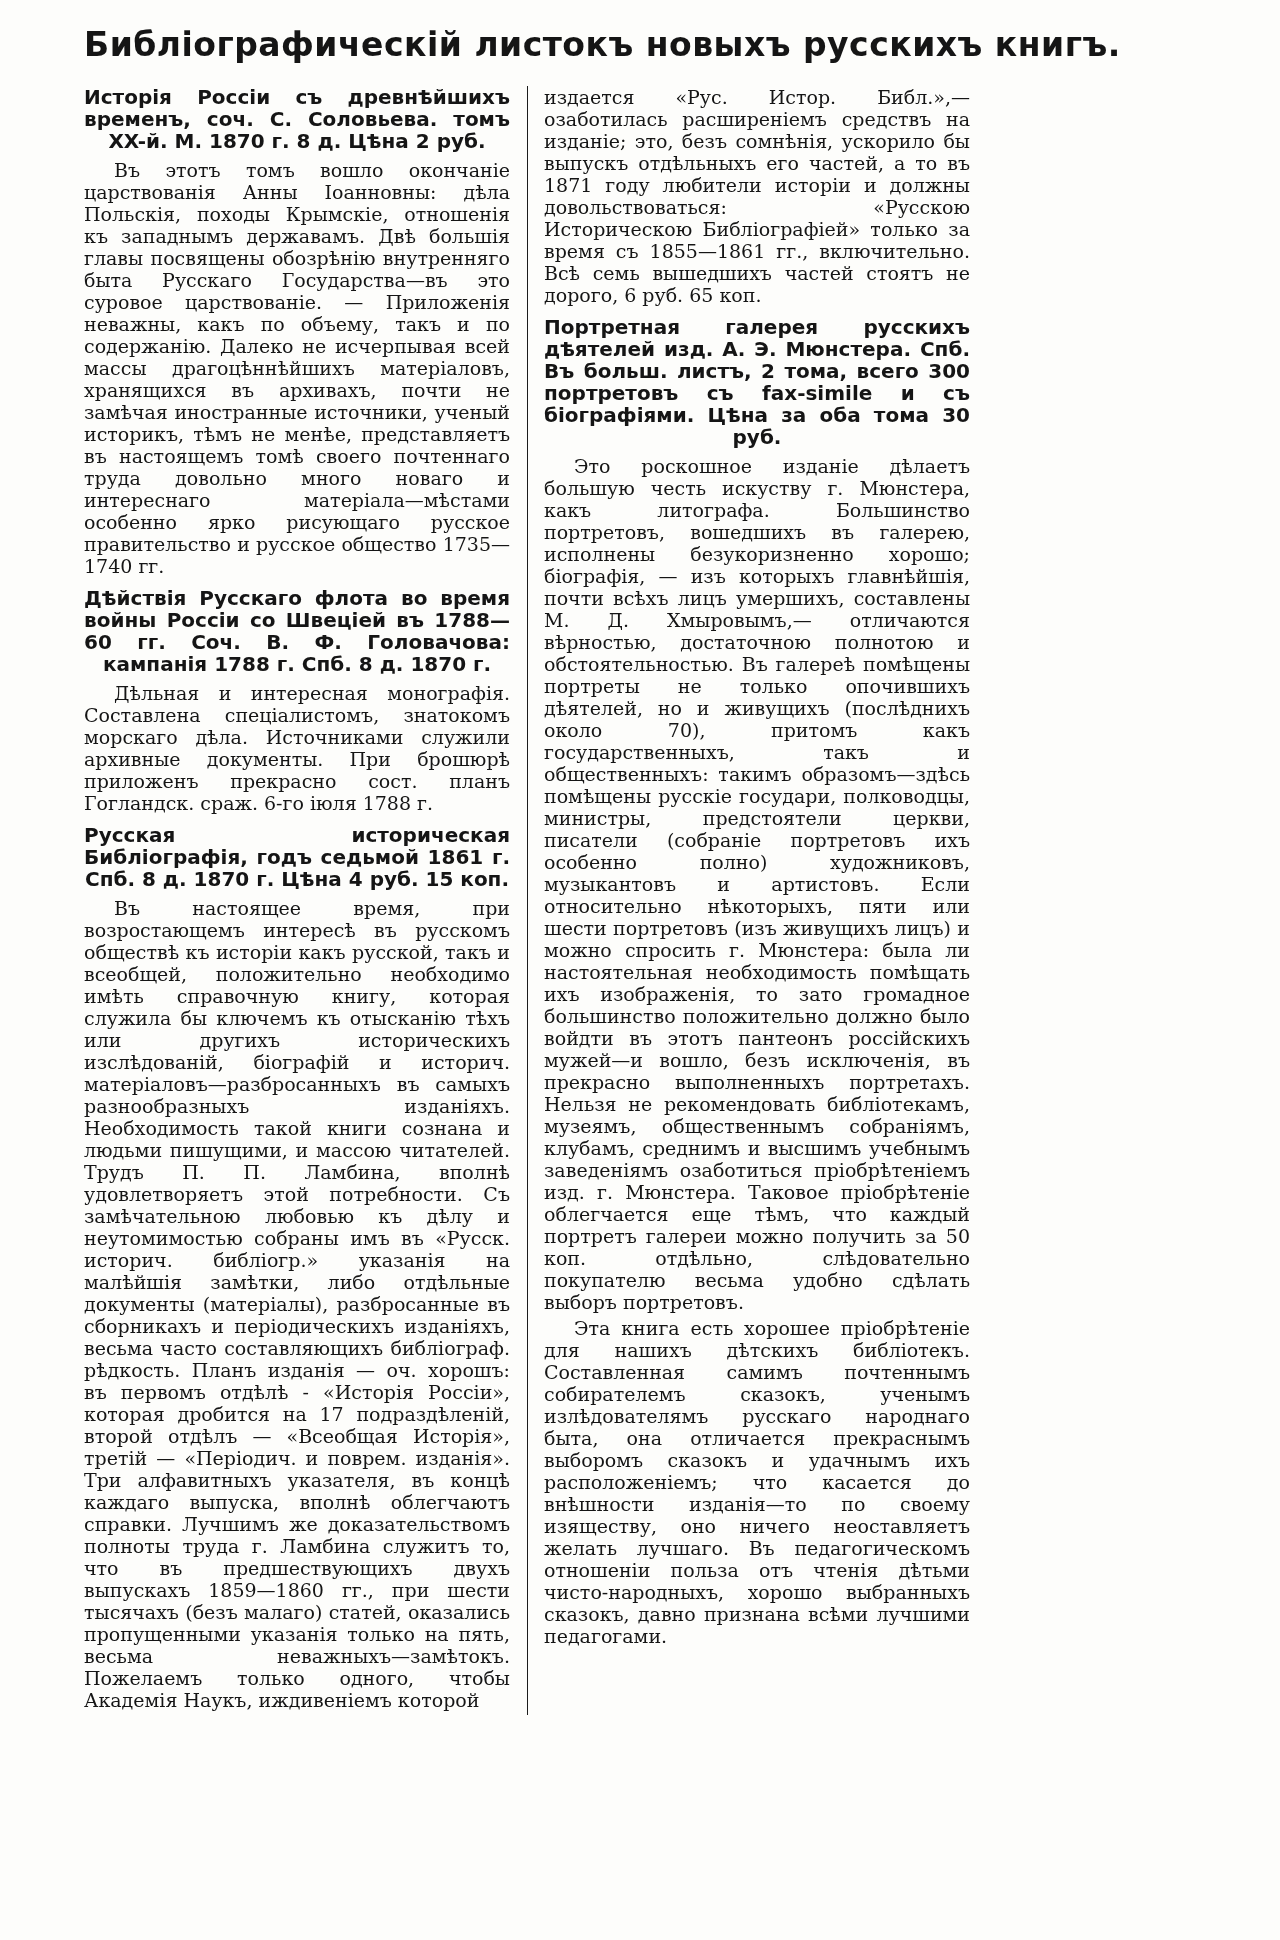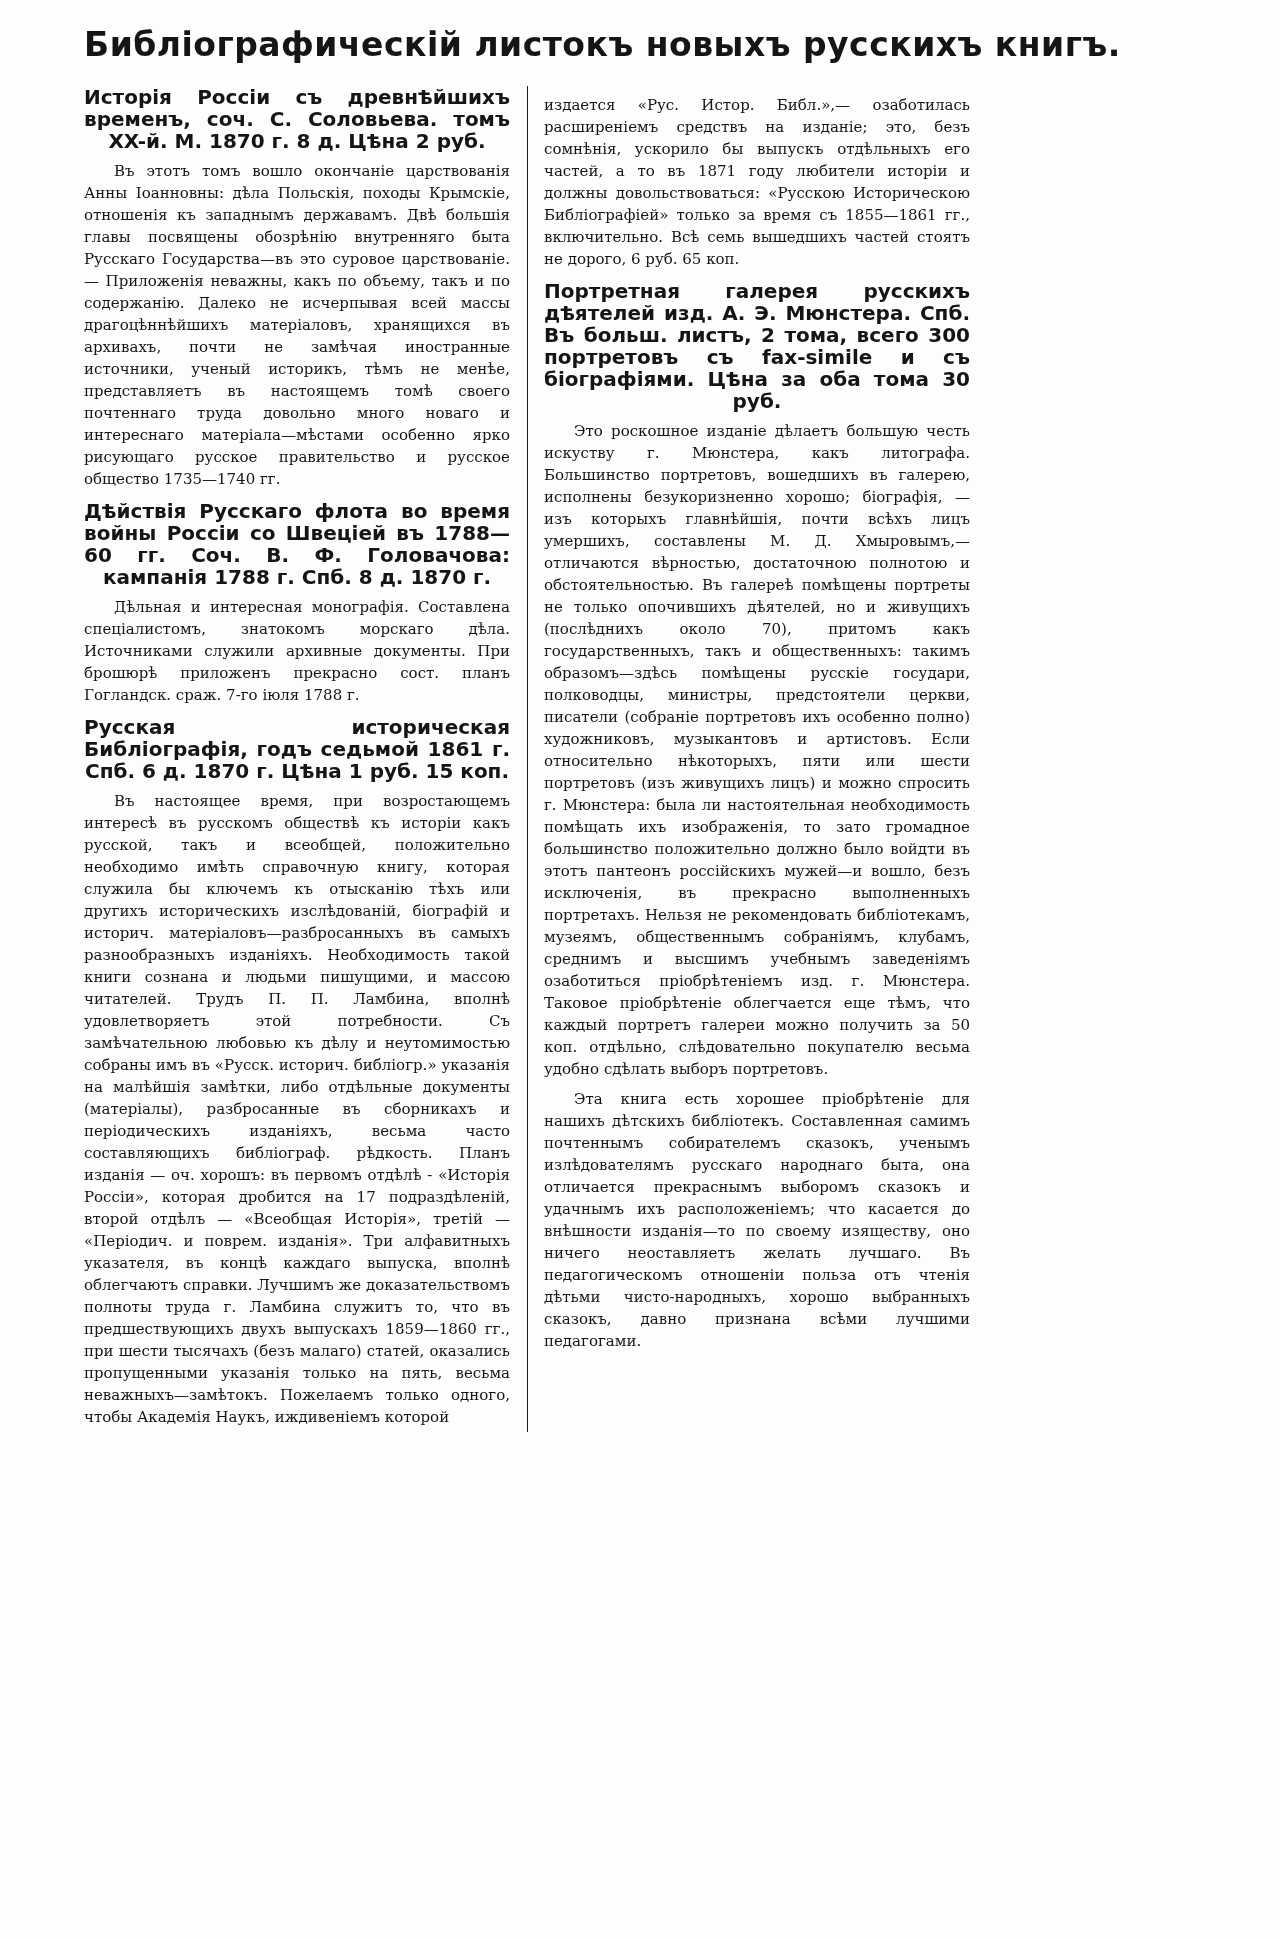--- a/index.html
+++ b/index.html
@@ -53,48 +53,48 @@
     font-size: 20px;
     line-height: 22px;
     text-align: justify;
     text-align-last: center;
     margin: 10px 0 7px 0;
   }
   .entry-heading:first-child {
     margin-top: 0;
   }
   .entry-para {
-    font-size: 15px;
+    font-size: 19px;
     line-height: 22px;
     text-align: justify;
     text-indent: 30px;
-    margin: 8px 0 4px 0;
+    margin: 0 0 4px 0;
     overflow-wrap: break-word;
   }
   .entry-para.cont {
     text-indent: 0;
   }
 </style>
 </head>
 <body>
 
 <div class="page">
 
   <h1 class="doc-title">Библіографическій листокъ новыхъ русскихъ книгъ.</h1>
 
   <div class="columns">
 
     <div class="col">
       <div class="entry-heading">Исторія Россіи съ древнѣйшихъ временъ, соч. С. Соловьева. томъ XX-й. М. 1870 г. 8 д. Цѣна 2 руб.</div>
       <div class="entry-para">Въ этотъ томъ вошло окончаніе царствованія Анны Іоанновны: дѣла Польскія, походы Крымскіе, отношенія къ западнымъ державамъ. Двѣ большія главы посвящены обозрѣнію внутренняго быта Русскаго Государства—въ это суровое царствованіе. — Приложенія неважны, какъ по объему, такъ и по содержанію. Далеко не исчерпывая всей массы драгоцѣннѣйшихъ матеріаловъ, хранящихся въ архивахъ, почти не замѣчая иностранные источники, ученый историкъ, тѣмъ не менѣе, представляетъ въ настоящемъ томѣ своего почтеннаго труда довольно много новаго и интереснаго матеріала—мѣстами особенно ярко рисующаго русское правительство и русское общество 1735—1740 гг.</div>
 
       <div class="entry-heading">Дѣйствія Русскаго флота во время войны Россіи со Швеціей въ 1788—60 гг. Соч. В. Ф. Головачова: кампанія 1788 г. Спб. 8 д. 1870 г.</div>
-      <div class="entry-para">Дѣльная и интересная монографія. Составлена спеціалистомъ, знатокомъ морскаго дѣла. Источниками служили архивные документы. При брошюрѣ приложенъ прекрасно сост. планъ Гогландск. сраж. 7-го іюля 1788 г.</div>
+      <div class="entry-para">Дѣльная и интересная монографія. Составлена спеціалистомъ, знатокомъ морскаго дѣла. Источниками служили архивные документы. При брошюрѣ приложенъ прекрасно сост. планъ Гогландск. сраж. 6-го іюля 1788 г.</div>
 
-      <div class="entry-heading">Русская историческая Библіографія, годъ седьмой 1861 г. Спб. 6 д. 1870 г. Цѣна 1 руб. 15 коп.</div>
+      <div class="entry-heading">Русская историческая Библіографія, годъ седьмой 1861 г. Спб. 8 д. 1870 г. Цѣна 4 руб. 15 коп.</div>
       <div class="entry-para">Въ настоящее время, при возростающемъ интересѣ въ русскомъ обществѣ къ исторіи какъ русской, такъ и всеобщей, положительно необходимо имѣть справочную книгу, которая служила бы ключемъ къ отысканію тѣхъ или другихъ историческихъ изслѣдованій, біографій и историч. матеріаловъ—разбросанныхъ въ самыхъ разнообразныхъ изданіяхъ. Необходимость такой книги сознана и людьми пишущими, и массою читателей. Трудъ П. П. Ламбина, вполнѣ удовлетворяетъ этой потребности. Съ замѣчательною любовью къ дѣлу и неутомимостью собраны имъ въ «Русск. историч. библіогр.» указанія на малѣйшія замѣтки, либо отдѣльные документы (матеріалы), разбросанные въ сборникахъ и періодическихъ изданіяхъ, весьма часто составляющихъ библіограф. рѣдкость. Планъ изданія — оч. хорошъ: въ первомъ отдѣлѣ - «Исторія Россіи», которая дробится на 17 подраздѣленій, второй отдѣлъ — «Всеобщая Исторія», третій — «Періодич. и поврем. изданія». Три алфавитныхъ указателя, въ концѣ каждаго выпуска, вполнѣ облегчаютъ справки. Лучшимъ же доказательствомъ полноты труда г. Ламбина служитъ то, что въ предшествующихъ двухъ выпускахъ 1859—1860 гг., при шести тысячахъ (безъ малаго) статей, оказались пропущенными указанія только на пять, весьма неважныхъ—замѣтокъ. Пожелаемъ только одного, чтобы Академія Наукъ, иждивеніемъ которой</div>
     </div>
 
     <div class="col-divider"></div>
 
     <div class="col">
       <div class="entry-para cont">издается «Рус. Истор. Библ.»,— озаботилась расширеніемъ средствъ на изданіе; это, безъ сомнѣнія, ускорило бы выпускъ отдѣльныхъ его частей, а то въ 1871 году любители исторіи и должны довольствоваться: «Русскою Историческою Библіографіей» только за время съ 1855—1861 гг., включительно. Всѣ семь вышедшихъ частей стоятъ не дорого, 6 руб. 65 коп.</div>
 
       <div class="entry-heading">Портретная галерея русскихъ дѣятелей изд. А. Э. Мюнстера. Спб. Въ больш. листъ, 2 тома, всего 300 портретовъ съ fax-simile и съ біографіями. Цѣна за оба тома 30 руб.</div>
       <div class="entry-para">Это роскошное изданіе дѣлаетъ большую честь искуству г. Мюнстера, какъ литографа. Большинство портретовъ, вошедшихъ въ галерею, исполнены безукоризненно хорошо; біографія, — изъ которыхъ главнѣйшія, почти всѣхъ лицъ умершихъ, составлены М. Д. Хмыровымъ,— отличаются вѣрностью, достаточною полнотою и обстоятельностью. Въ галереѣ помѣщены портреты не только опочившихъ дѣятелей, но и живущихъ (послѣднихъ около 70), притомъ какъ государственныхъ, такъ и общественныхъ: такимъ образомъ—здѣсь помѣщены русскіе государи, полководцы, министры, предстоятели церкви, писатели (собраніе портретовъ ихъ особенно полно) художниковъ, музыкантовъ и артистовъ. Если относительно нѣкоторыхъ, пяти или шести портретовъ (изъ живущихъ лицъ) и можно спросить г. Мюнстера: была ли настоятельная необходимость помѣщать ихъ изображенія, то зато громадное большинство положительно должно было войдти въ этотъ пантеонъ россійскихъ мужей—и вошло, безъ исключенія, въ прекрасно выполненныхъ портретахъ. Нельзя не рекомендовать библіотекамъ, музеямъ, общественнымъ собраніямъ, клубамъ, среднимъ и высшимъ учебнымъ заведеніямъ озаботиться пріобрѣтеніемъ изд. г. Мюнстера. Таковое пріобрѣтеніе облегчается еще тѣмъ, что каждый портретъ галереи можно получить за 50 коп. отдѣльно, слѣдовательно покупателю весьма удобно сдѣлать выборъ портретовъ.</div>

